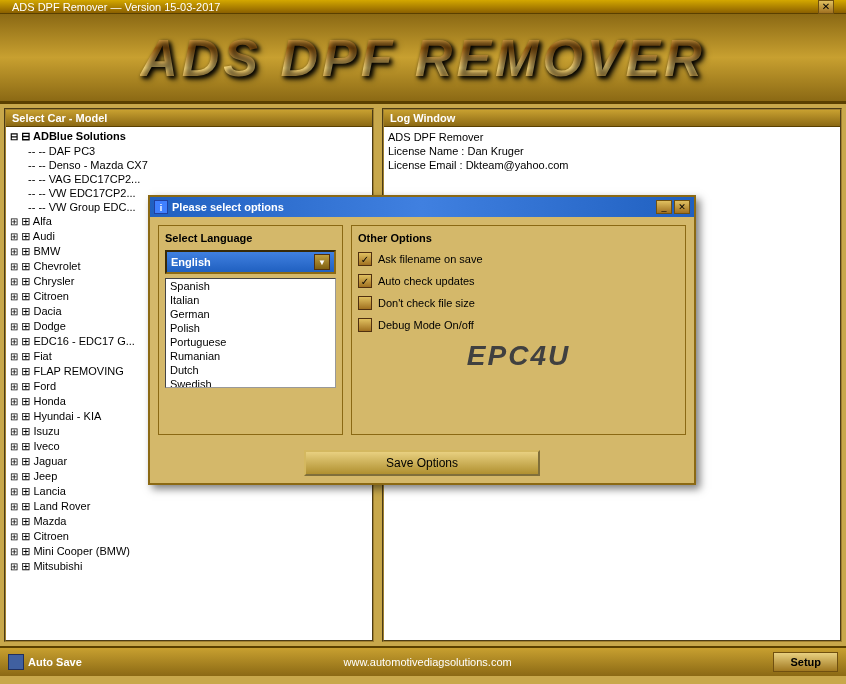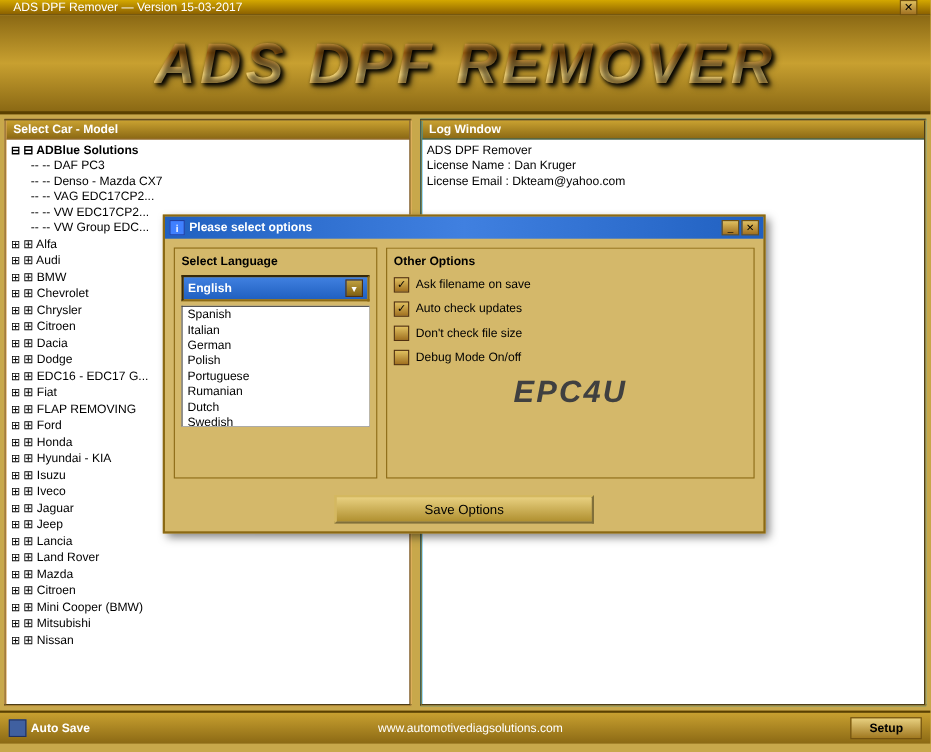--- a/index.html
+++ b/index.html
@@ -395,21 +395,20 @@
         <div class="tree-item expandable">⊞ Isuzu</div>
         <div class="tree-item expandable">⊞ Iveco</div>
         <div class="tree-item expandable">⊞ Jaguar</div>
         <div class="tree-item expandable">⊞ Jeep</div>
         <div class="tree-item expandable">⊞ Lancia</div>
         <div class="tree-item expandable">⊞ Land Rover</div>
         <div class="tree-item expandable">⊞ Mazda</div>
         <div class="tree-item expandable">⊞ Citroen</div>
         <div class="tree-item expandable">⊞ Mini Cooper (BMW)</div>
         <div class="tree-item expandable">⊞ Mitsubishi</div>
-        <div class="tree-item expandable">⊞ Nissan</div>
       </div>
   </div>
 
   <div class="right-panel">
     <div class="panel-title">Log Window</div>
     <div class="log-area" id="log-container">
     <div style="font-size: 11px; margin-bottom: 2px;">ADS DPF Remover</div>
         <div style="font-size: 11px; margin-bottom: 2px;">License Name : Dan Kruger</div>
         <div style="font-size: 11px; margin-bottom: 2px;">License Email : Dkteam@yahoo.com</div>
       </div>

